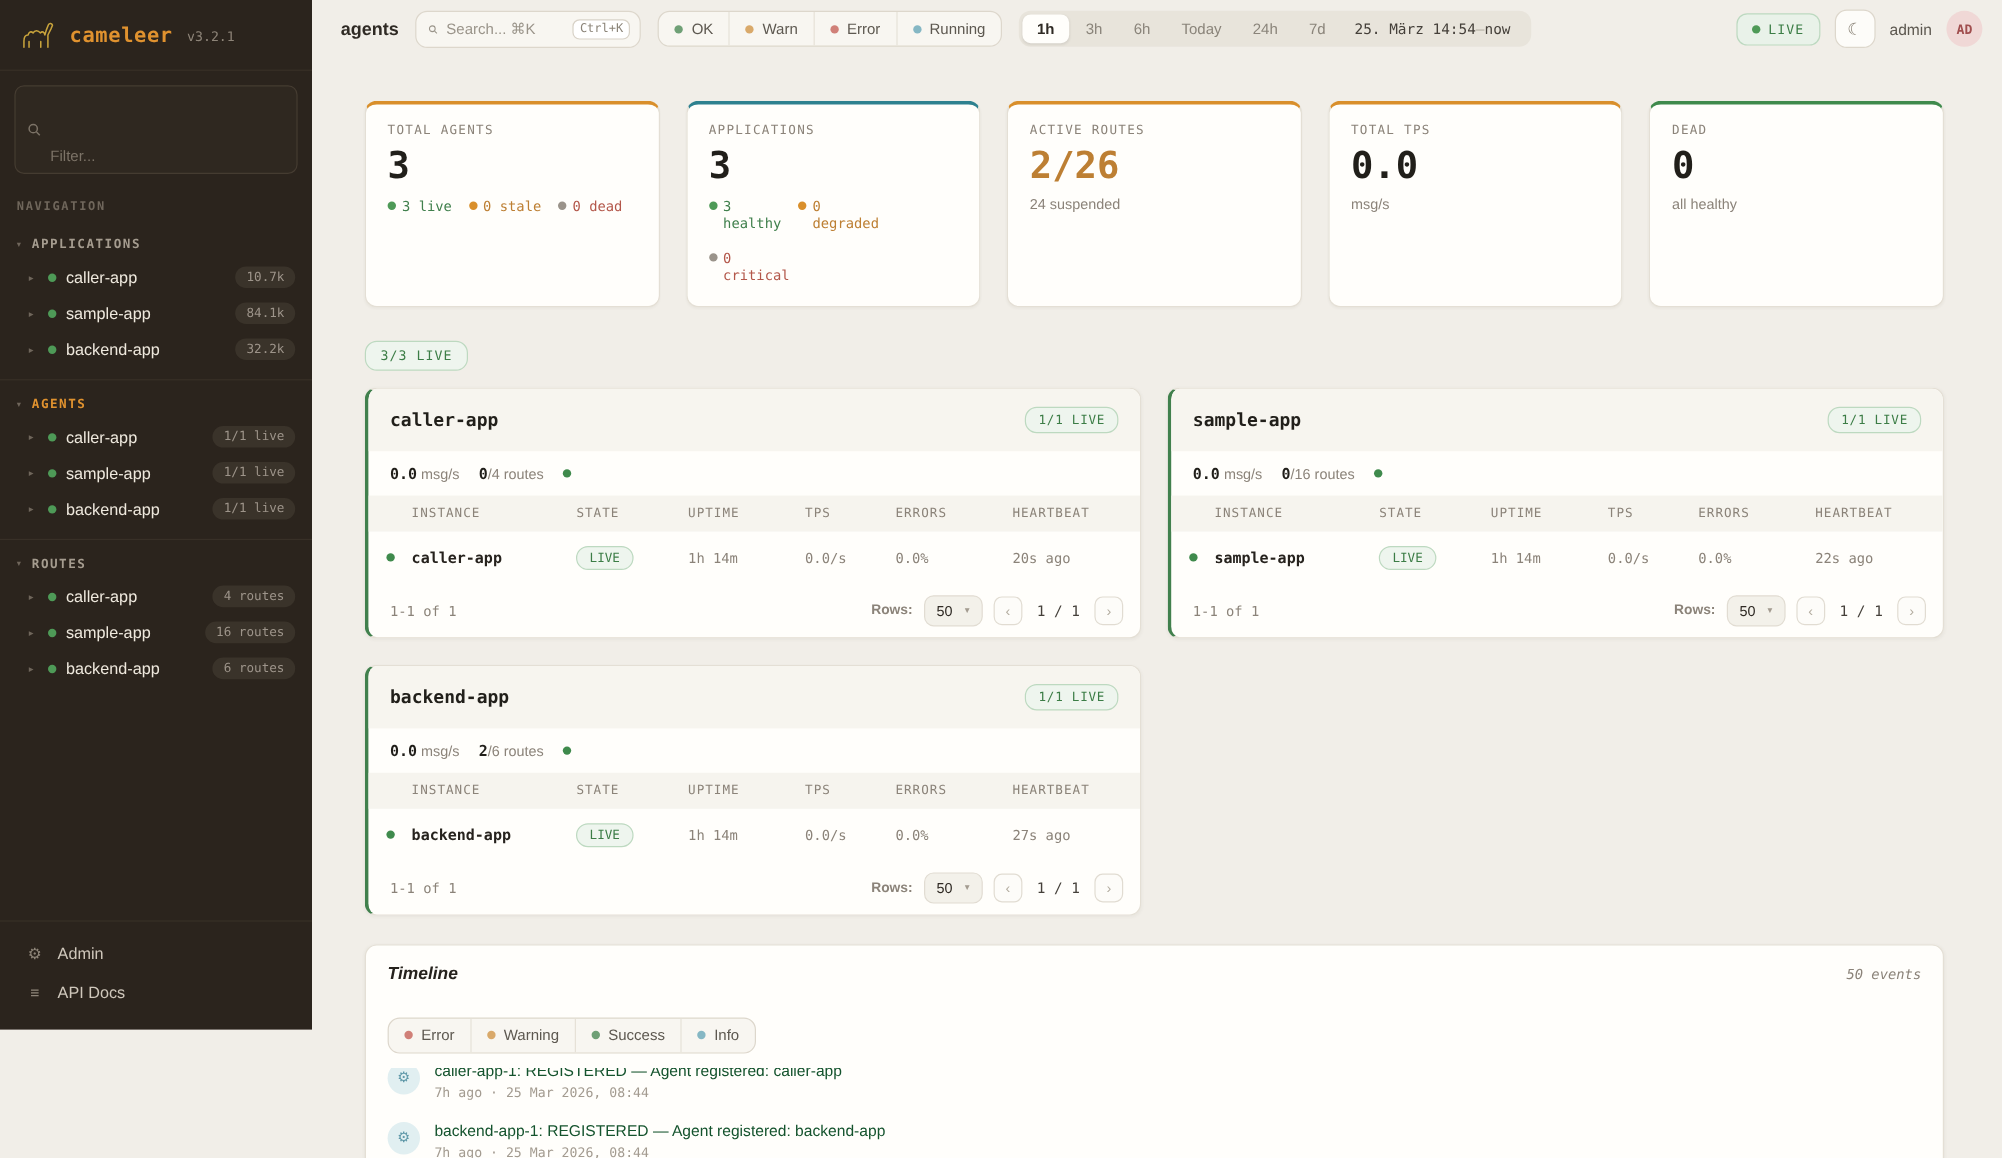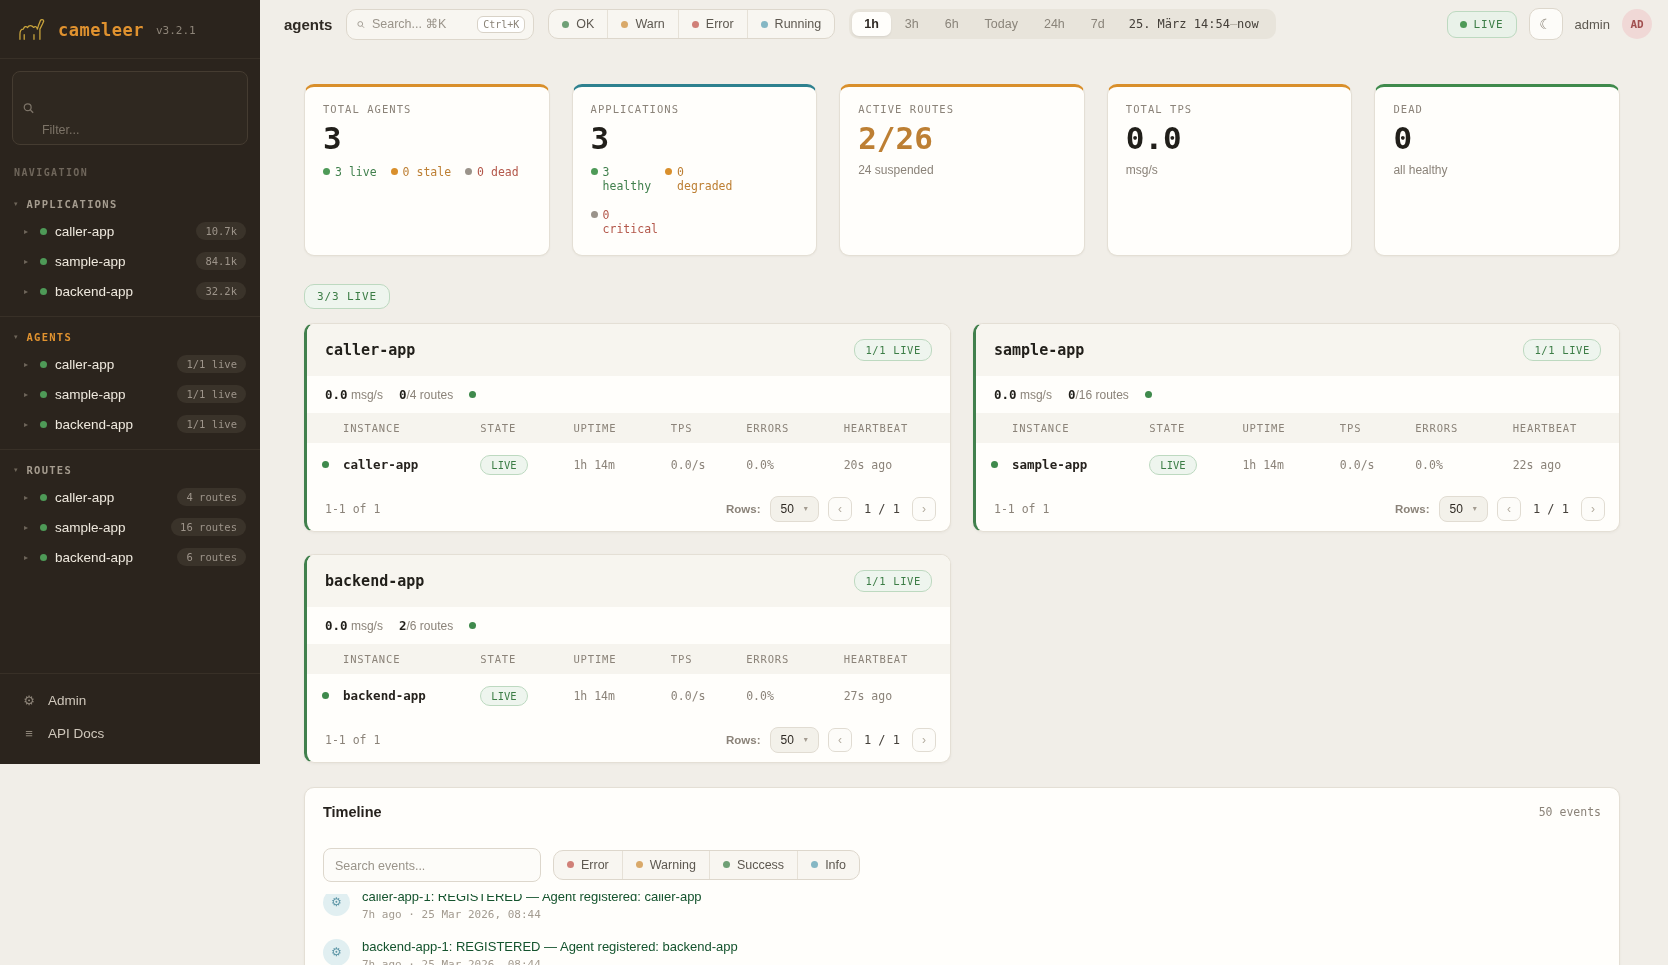--- a/index.html
+++ b/index.html
@@ -1,21 +1,21 @@
 <!DOCTYPE html>
 <html><head>
 <meta charset="utf-8">
 <style>
   * { margin:0; padding:0; box-sizing:border-box; }
   html,body { width:1668px; height:965px; overflow:hidden; }
   body { display:flex; font-family:"Liberation Sans", sans-serif; background:#f1eee8; color:#2f2a24; }
   .mono { font-family:"DejaVu Sans Mono", monospace; }
 
   
-  .sidebar { width:260px; min-width:260px; background:#2b241d; color:#e9e3d8; display:flex; flex-direction:column; height:764px; }
+  .sidebar { width:260px; min-width:260px; background:#2b241d; color:#e9e3d8; display:flex; flex-direction:column; height:858px; }
   .logo-row { display:flex; align-items:center; gap:10px; padding:16px 14px 14px 14px; }
   .logo-name { font-family:"DejaVu Sans Mono", monospace; font-weight:bold; font-size:17px; color:#e0922f; letter-spacing:.5px; }
   .logo-ver { font-family:"DejaVu Sans Mono", monospace; font-size:11px; color:#8d8478; margin-left:2px; }
   .side-filter-wrap { padding:12px 12px 4px 12px; border-top:1px solid #383027; }
   .side-filter { display:flex; align-items:center; gap:8px; background:#2f2820; border:1px solid #453c31; border-radius:8px; padding:7px 10px; }
   .side-filter input { background:transparent; border:none; outline:none; color:#d8d1c5; font-size:12.5px; width:100%; font-family:"Liberation Sans",sans-serif;margin-top:44px; }
   .side-filter input::placeholder { color:#7c7367; }
   .nav-label { font-size:10px; letter-spacing:.14em; color:#6f665b; font-weight:bold; padding:18px 14px 6px 14px; font-family:"DejaVu Sans Mono", monospace; }
   .side-section { padding:8px 0 10px 0; border-bottom:1px solid #383027; }
   .side-section:last-of-type { border-bottom:none; }
@@ -92,21 +92,21 @@
   .foot-range { font-family:"DejaVu Sans Mono", monospace; font-size:11.5px; color:#8b8379; }
   .foot-right { display:flex; align-items:center; gap:9px; }
   .rows-label { font-size:11.5px; color:#8b8379;font-weight:bold; }
   .rows-select { display:flex; align-items:center; gap:10px; background:#f3f1ea; border:1px solid #e1dcd2; border-radius:8px; padding:5px 10px; font-size:12px; color:#2f2a24; cursor:pointer; }
   .rows-caret { font-size:8px; color:#a39b90; }
   .pg-btn { width:24px; height:24px; border:1px solid #e1dcd2; background:#fdfcf9; border-radius:7px; color:#b3ac9f; font-size:12px; display:flex; align-items:center; justify-content:center; cursor:pointer; }
   .pg-num { font-family:"DejaVu Sans Mono", monospace; font-size:12px; color:#45403a; padding:0 3px; }
 
   
   .timeline-card { background:#fffefb; border:1px solid #e4dfd5; border-radius:10px; margin-top:24px; box-shadow:0 1px 3px rgba(60,50,30,.05); overflow:hidden; }
-  .tl-head { display:flex; align-items:center; justify-content:space-between; padding:16px 18px; border-bottom:1px solid #ecease2; }
+  .tl-head { display:flex; align-items:center; justify-content:space-between; padding:16px 18px; border-bottom:1px solid #ecease2;font-style:italic; }
   .tl-title { font-size:14.5px; font-weight:bold; color:#26221d; }
   .tl-count { font-family:"DejaVu Sans Mono", monospace; font-size:11.5px; color:#8b8379; }
   .tl-toolbar { display:flex; align-items:center; gap:12px; padding:12px 18px; }
   .tl-search { border:1px solid #ddd7cc; border-radius:8px; background:#fdfcf9; padding:7px 11px; width:218px; }
   .tl-search input { border:none; outline:none; background:transparent; font-size:12.5px; width:100%; color:#55504a; font-family:"Liberation Sans",sans-serif; }
   .tl-search input::placeholder { color:#9a948a; }
   .events-viewport { overflow:hidden; }
   .events { margin-top:-14px; }
   .event-row { display:flex; align-items:flex-start; gap:12px; padding:9px 18px; cursor:pointer; }
   .event-icon { width:27px; height:27px; min-width:27px; border-radius:50%; background:#e1eff1; color:#5f98a8; display:flex; align-items:center; justify-content:center; font-size:12px; }
@@ -498,23 +498,20 @@
           </div>
         </div>
       </div>
 
     <div class="timeline-card">
       <div class="tl-head">
         <span class="tl-title">Timeline</span>
         <span class="tl-count">50 events</span>
       </div>
       <div class="tl-toolbar">
-        <div class="tl-search">
-          <input placeholder="Search events..." style="">
-        </div>
         <div class="seg" id="timeline-filters">
             <span class="seg-item">
               <span class="dot" style="background:#d08078"></span>
               <span>Error</span>
             </span>
             <span class="seg-item">
               <span class="dot" style="background:#d9a96a"></span>
               <span>Warning</span>
             </span>
             <span class="seg-item">

